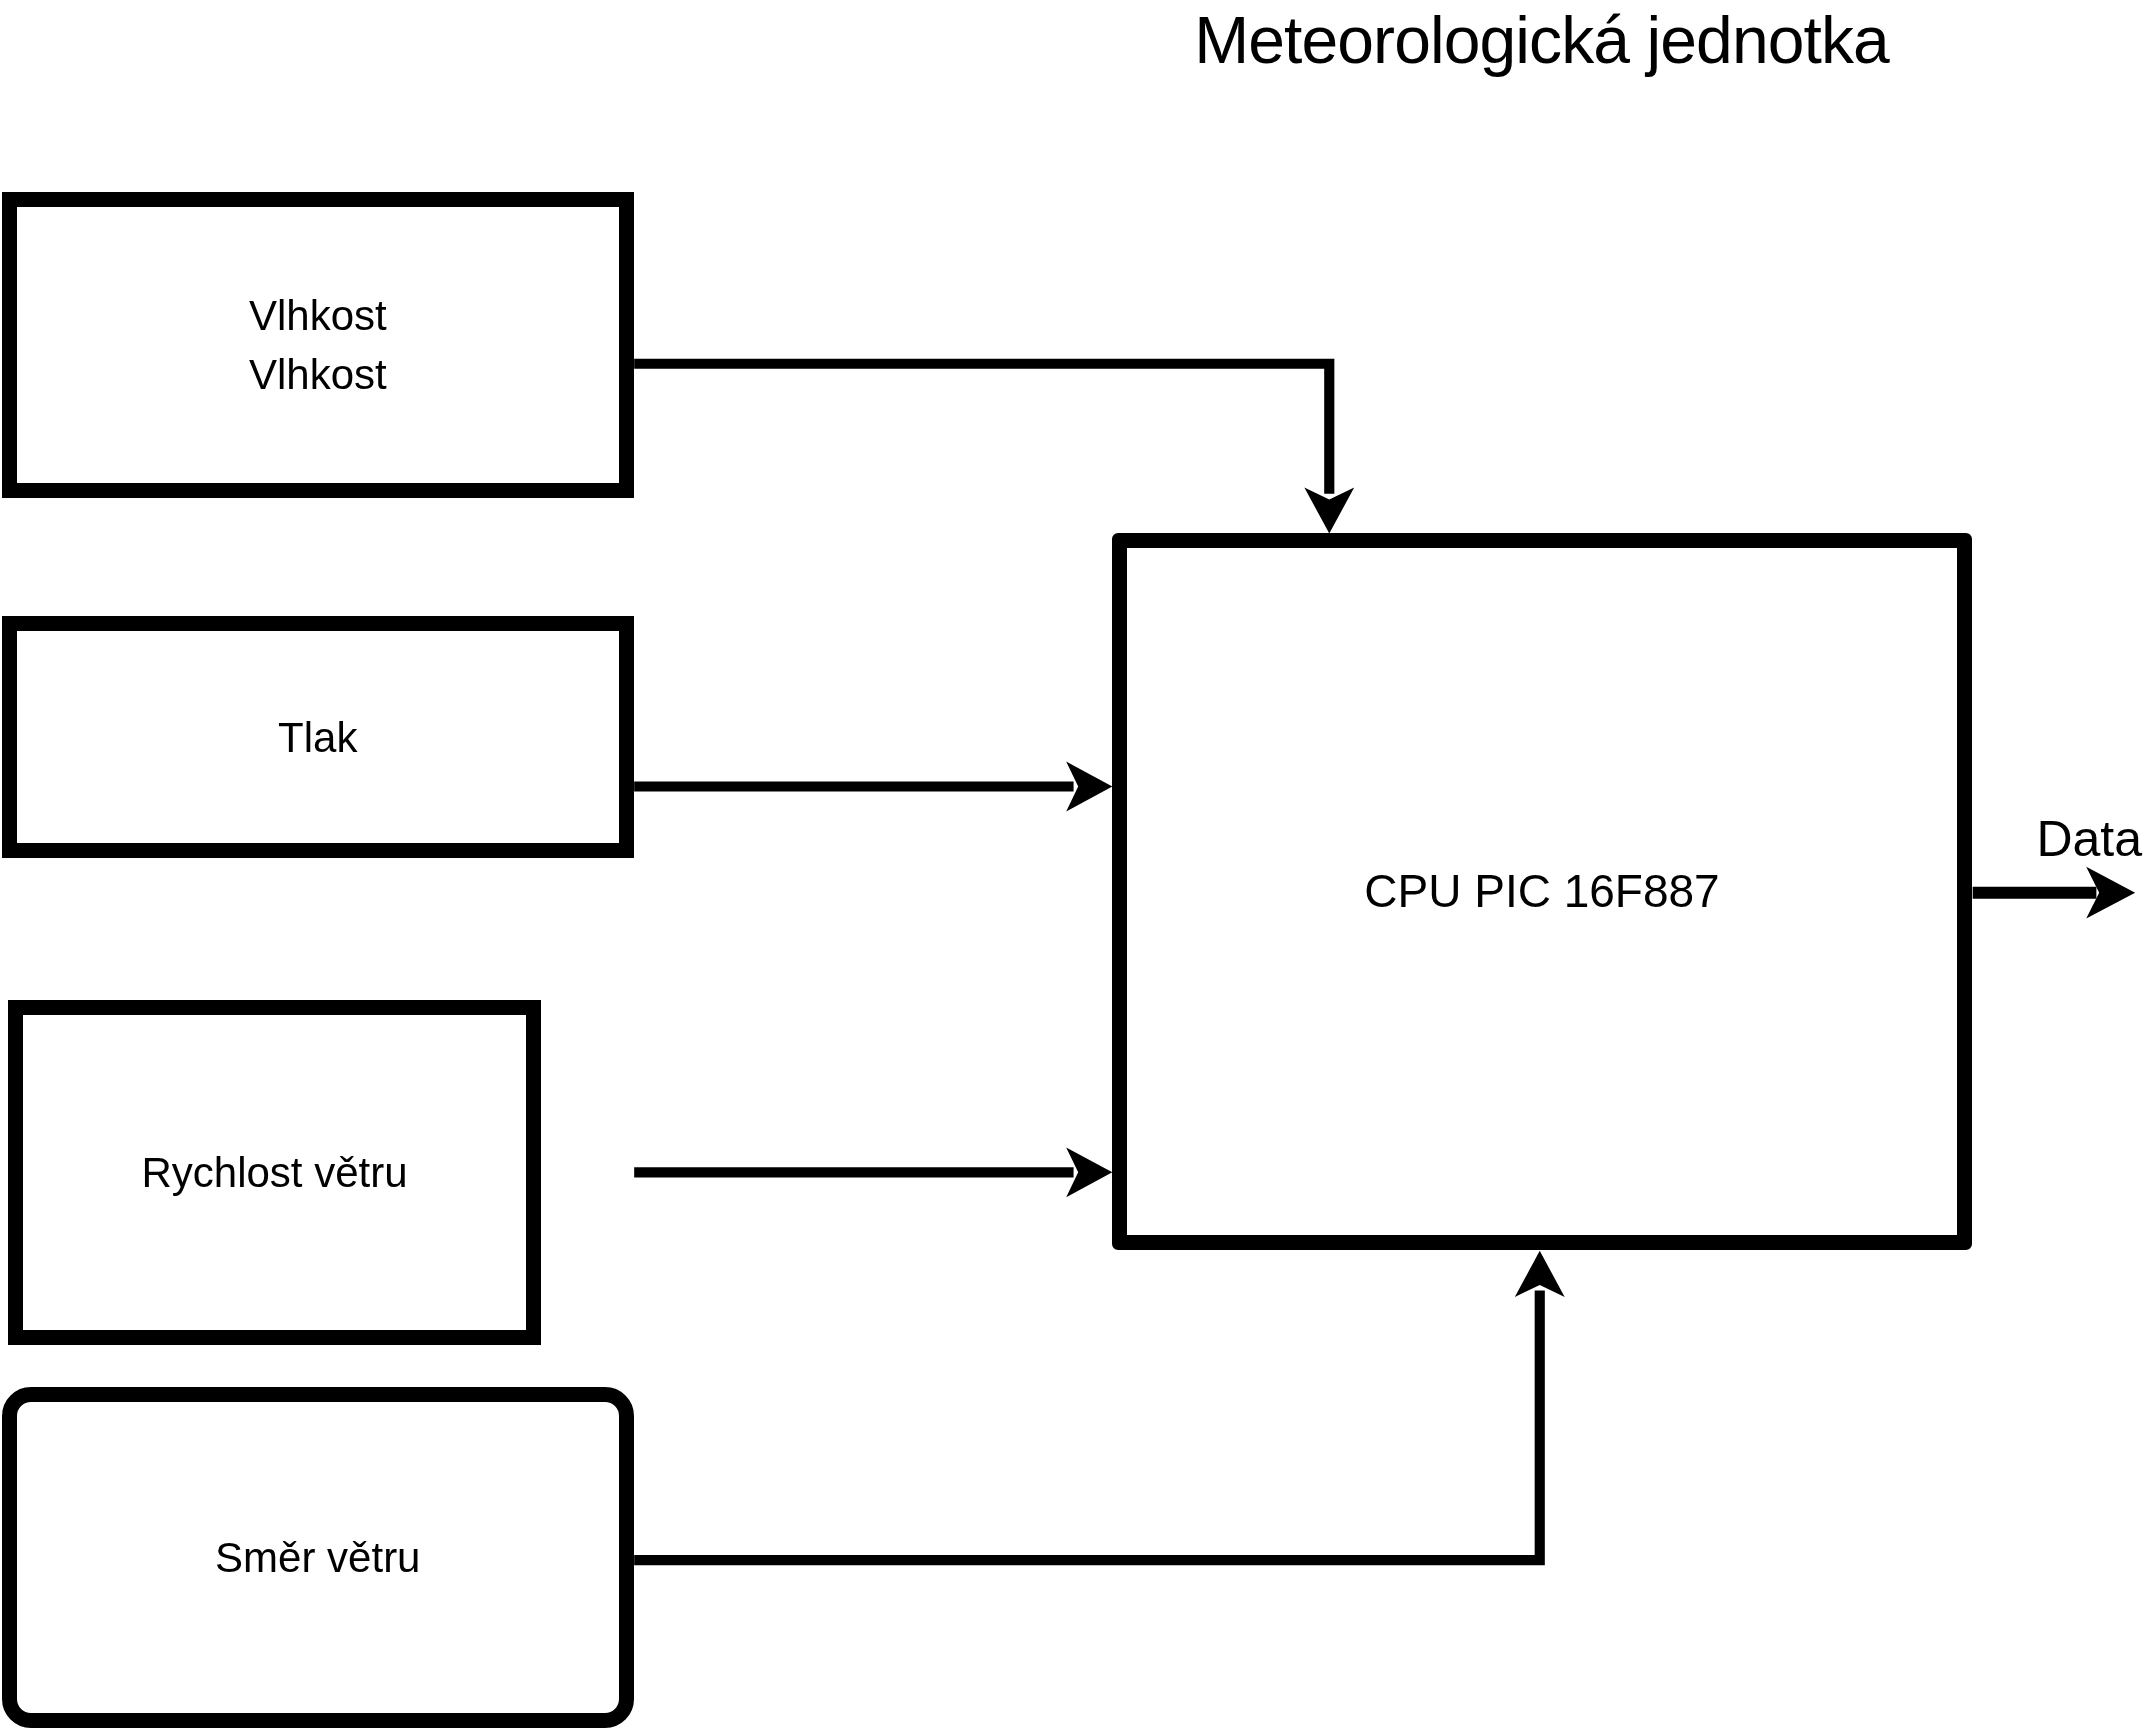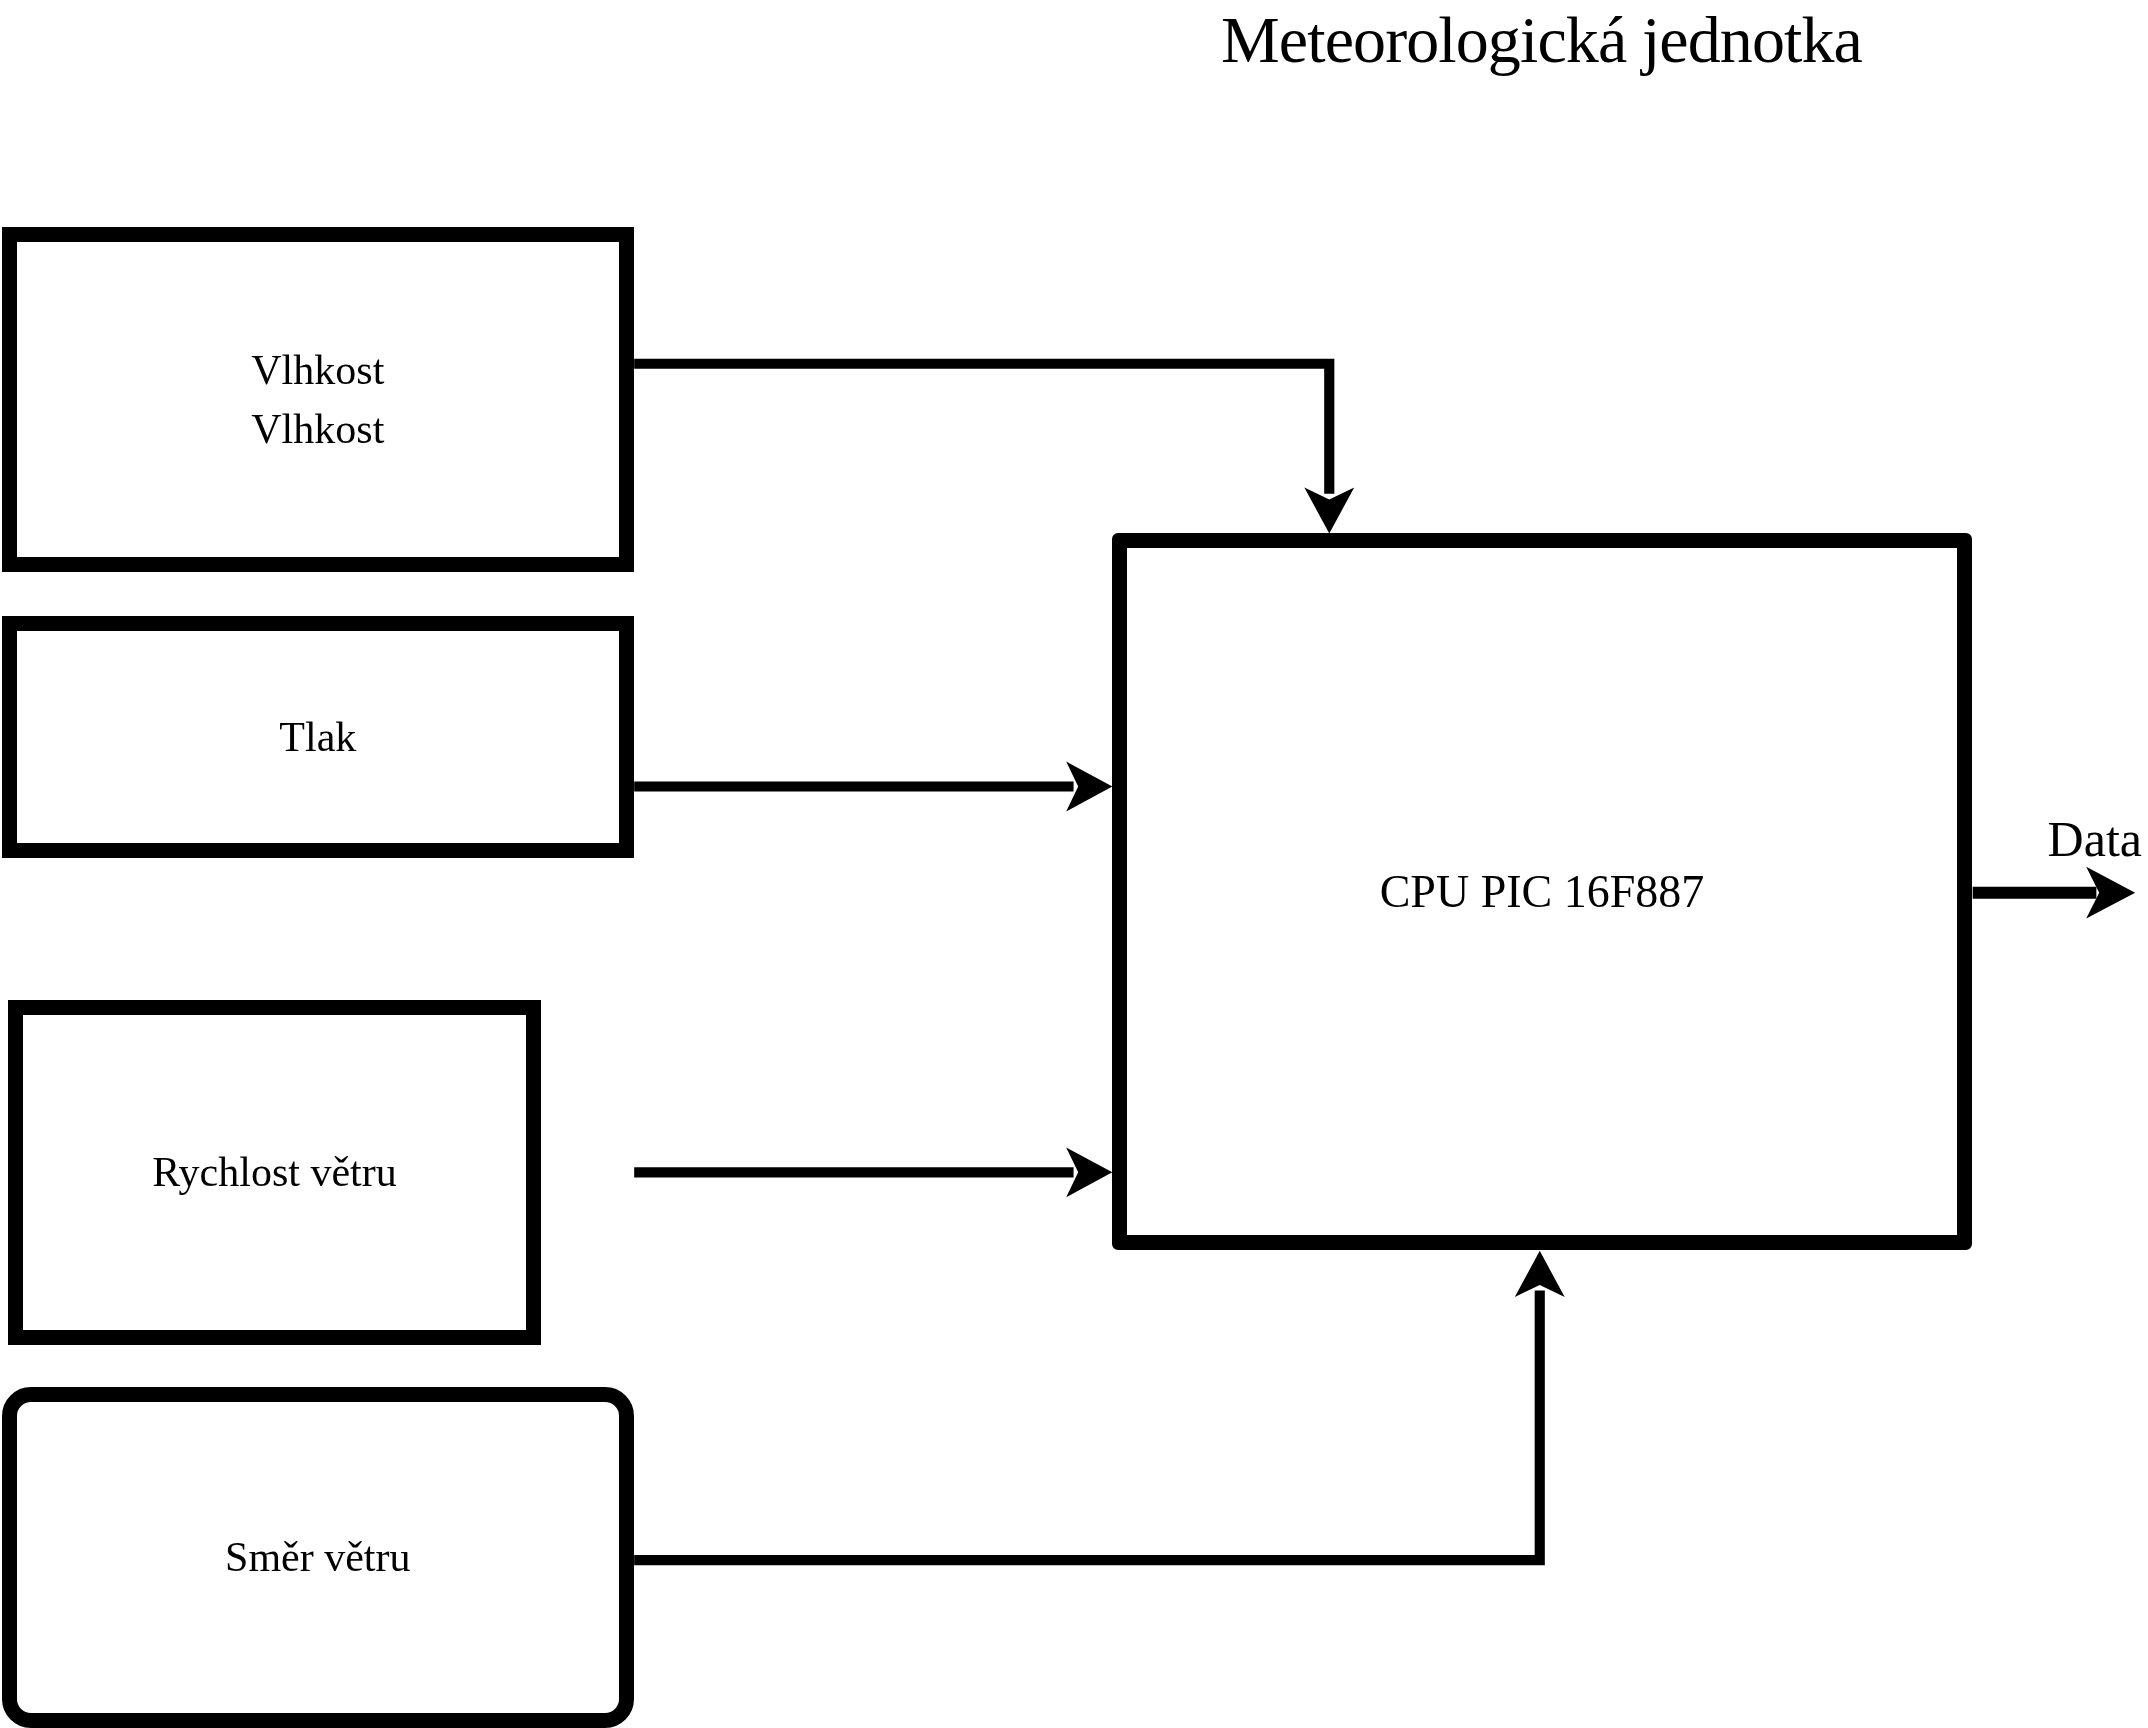--- a/index.html
+++ b/index.html
@@ -5,21 +5,21 @@
   html, body {
     margin: 0;
     padding: 0;
     background: #ffffff;
   }
   .canvas {
     position: relative;
     width: 2149px;
     height: 1729px;
     background: #ffffff;
-    font-family: Liberation Serif, serif;
+    font-family: Liberation Sans, sans-serif;
     color: #000000;
     overflow: hidden;
   }
   .diagram-title {
     position: absolute;
     left: 1020px;
     top: 1.8px;
     width: 1043px;
     text-align: center;
     font-size: 66px;
@@ -32,21 +32,21 @@
     border: 15.7px solid #000000;
     background: #ffffff;
     display: flex;
     flex-direction: column;
     align-items: center;
     justify-content: center;
     text-align: center;
     font-size: 42px;
     line-height: 59px;
   }
-  .box-humidity   { left: 1.8px;    top: 192px;  width: 632px; height: 345px; margin-top: 35px; }
+  .box-humidity   { left: 1.8px;    top: 192px;  width: 632px; height: 306px; }
   .box-pressure   { left: 1.8px;    top: 616px;  width: 632px; height: 242px; }
   .box-windspeed  { left: 8px;    top: 1000px; width: 533px; height: 345px; justify-content: center; }
   .box-winddir    { left: 1.8px;    top: 1387px; width: 632px; height: 341px; border-radius: 29px; }
   .box-cpu {
     left: 1112px;
     top: 533px;
     width: 860px;
     height: 717px;
     font-size: 46px;
     border-radius: 6px;

